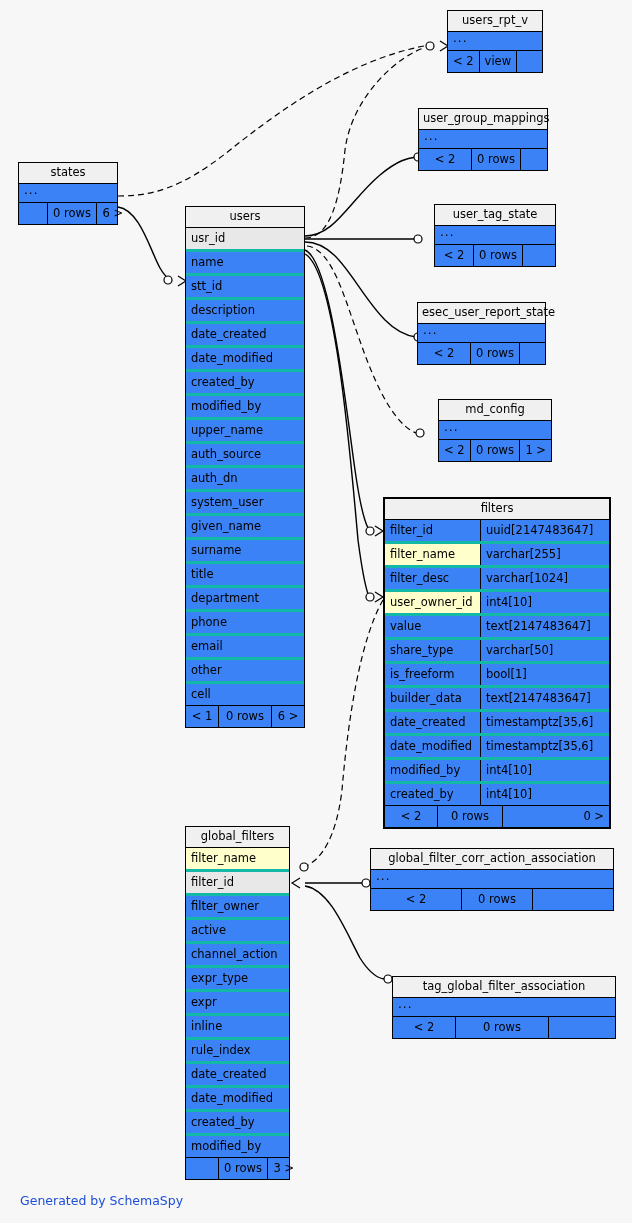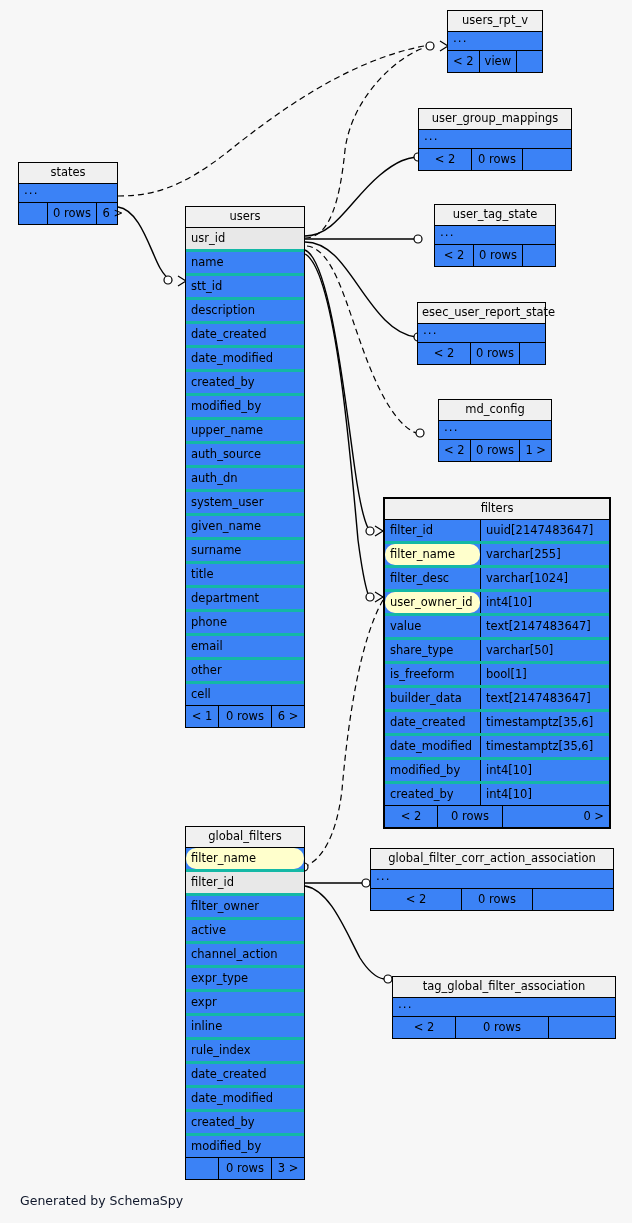--- a/index.html
+++ b/index.html
@@ -61,21 +61,20 @@
     white-space: nowrap;
     overflow: hidden;
   }
   .cell-type {
     padding: 3px 5px 4px 5px;
     border-left: 1px solid #000;
     white-space: nowrap;
   }
   .pk {
     background: #ffffcc;
-    border-radius: 10px;
   }
   .idx {
     background: #e8e8e8;
   }
   .ellipsis {
     padding: 1px 5px 6px 5px;
     font-size: 12px;
     letter-spacing: 1px;
     line-height: 11px;
   }
@@ -93,21 +92,21 @@
   .foot-cell + .foot-cell {
     border-left: 1px solid #000;
   }
   .foot-right { text-align: right; }
   .grow { flex: 1 1 auto; }
   .caption {
     position: absolute;
     left: 20px;
     top: 1193px;
     font-size: 12.5px;
-    color: #0f172a;
+    color: #1d4ed8;
   }
 </style>
 </head>
 <body>
 
 <div id="canvas">
 
   <svg class="edges" viewBox="0 0 632 1223">
 
     <path d="M118,196 C150,196 180,190 230,150 C280,110 350,60 424,46" fill="none" stroke="#000" stroke-width="1.2" stroke-dasharray="6,4"></path>
@@ -154,21 +153,21 @@
   <div class="table-box" style="left:447px; top:10px; width:96px;">
     <div class="tbl-title">users_rpt_v</div>
     <div class="ellipsis">...</div>
     <div class="tbl-foot">
       <div class="foot-cell">&lt; 2</div>
       <div class="foot-cell grow">view</div>
       <div class="foot-cell" style="min-width:22px;"></div>
     </div>
   </div>
 
-  <div class="table-box" style="left:418px; top:108px; width:154px;">
+  <div class="table-box" style="left:418px; top:108px; width:130px;">
     <div class="tbl-title">user_group_mappings</div>
     <div class="ellipsis">...</div>
     <div class="tbl-foot">
       <div class="foot-cell" style="min-width:42px;">&lt; 2</div>
       <div class="foot-cell grow">0 rows</div>
       <div class="foot-cell" style="min-width:38px;"></div>
     </div>
   </div>
 
   <div class="table-box" style="left:434px; top:204px; width:122px;">
@@ -334,21 +333,21 @@
           <div class="cell-type" style="width: 118px;">int4[10]</div>
         </div>
       </div>
     <div class="tbl-foot">
       <div class="foot-cell" style="min-width:42px;">&lt; 2</div>
       <div class="foot-cell" style="min-width:54px;">0 rows</div>
       <div class="foot-cell grow foot-right">0 &gt;</div>
     </div>
   </div>
 
-  <div class="table-box" style="left:185px; top:826px; width:120px;">
+  <div class="table-box" style="left:185px; top:826px; width:105px;">
     <div class="tbl-title">global_filters</div>
     <div id="globalfilters-cols">
         <div class="tbl-row">
           <div class="cell-name pk">filter_name</div>
         </div>
         <div class="tbl-row">
           <div class="cell-name idx">filter_id</div>
         </div>
         <div class="tbl-row">
           <div class="cell-name ">filter_owner</div>

